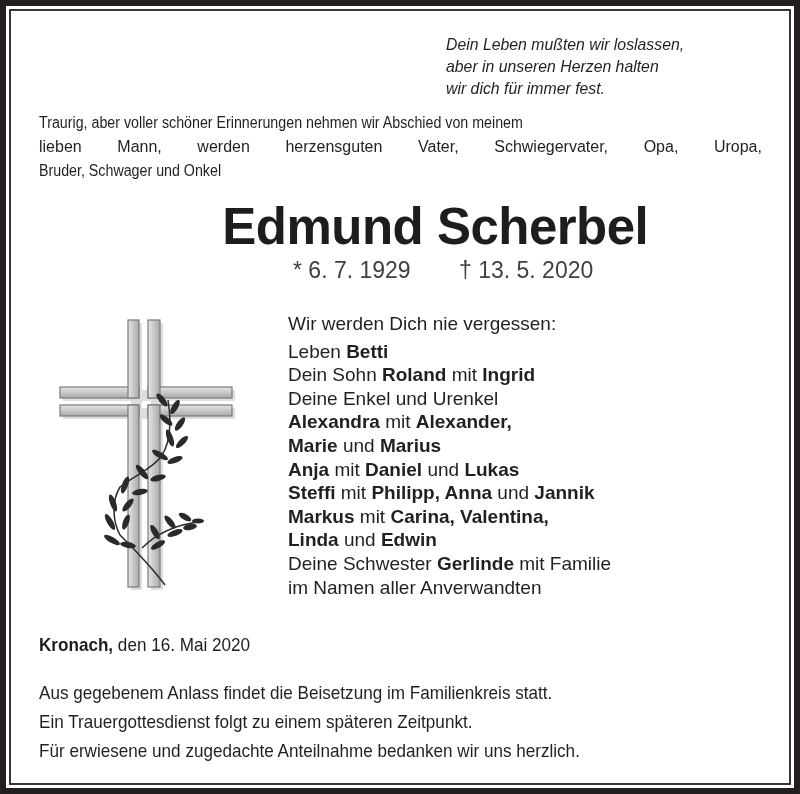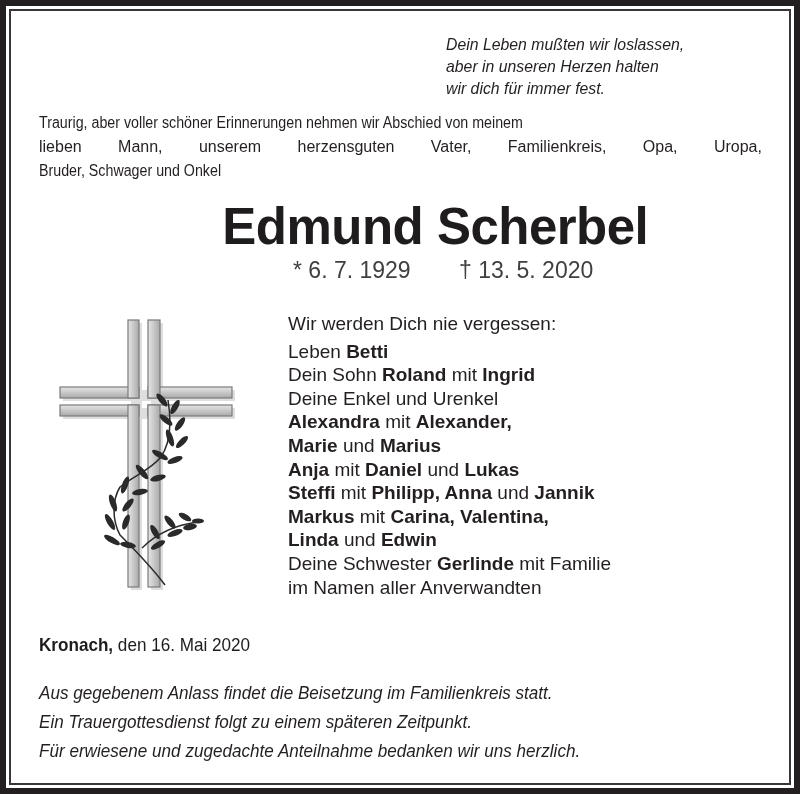--- a/index.html
+++ b/index.html
@@ -25,45 +25,45 @@
   .dates.birth { left: 293px; }
   .dates.death { left: 459px; }
   .mourners { position: absolute; left: 288px; top: 312px; font-size: 19px;
               line-height: 23.6px; color: #231f20; }
   .mourners .head { margin-bottom: 4px; }
   .mourners div { white-space: nowrap; }
   .mourners b { font-weight: bold; }
   .place { position: absolute; left: 39px; top: 633px; font-size: 19px; line-height: 24px; }
   .place b { font-weight: bold; }
   .place span.cond, .notes .cond { display: inline-block; transform-origin: left center; transform: scaleX(0.9); white-space: nowrap; }
-  .notes { position: absolute; left: 39px; top: 678px; font-size: 19px; line-height: 29px; color: #231f20; font-style: italic; }
+  .notes { position: absolute; left: 39px; top: 678px; font-size: 19px; line-height: 29px; color: #231f20; }
   .notes div { white-space: nowrap; }
   .cross { position: absolute; left: 55px; top: 315px; width: 185px; height: 280px; }
 </style>
 </head>
 <body>
 
 <div class="frame-outer"></div>
 <div class="frame-inner"></div>
 
 <div class="quote">
   <div>Dein Leben mußten wir loslassen,</div>
   <div>aber in unseren Herzen halten</div>
   <div>wir dich für immer fest.</div>
 </div>
 
 <div class="intro">
   <span class="line">Traurig, aber voller schöner Erinnerungen nehmen wir Abschied von meinem</span>
   <div class="just">
     <span>lieben</span>
     <span>Mann,</span>
-    <span>unserem</span>
+    <span>werden</span>
     <span>herzensguten</span>
     <span>Vater,</span>
-    <span>Familienkreis,</span>
+    <span>Schwiegervater,</span>
     <span>Opa,</span>
     <span>Uropa,</span>
   </div>
   <span class="line">Bruder, Schwager und Onkel</span>
 </div>
 
 <div class="name">
   <span>Edmund Scherbel</span>
 </div>
 <div class="dates birth">* 6. 7. 1929</div>

